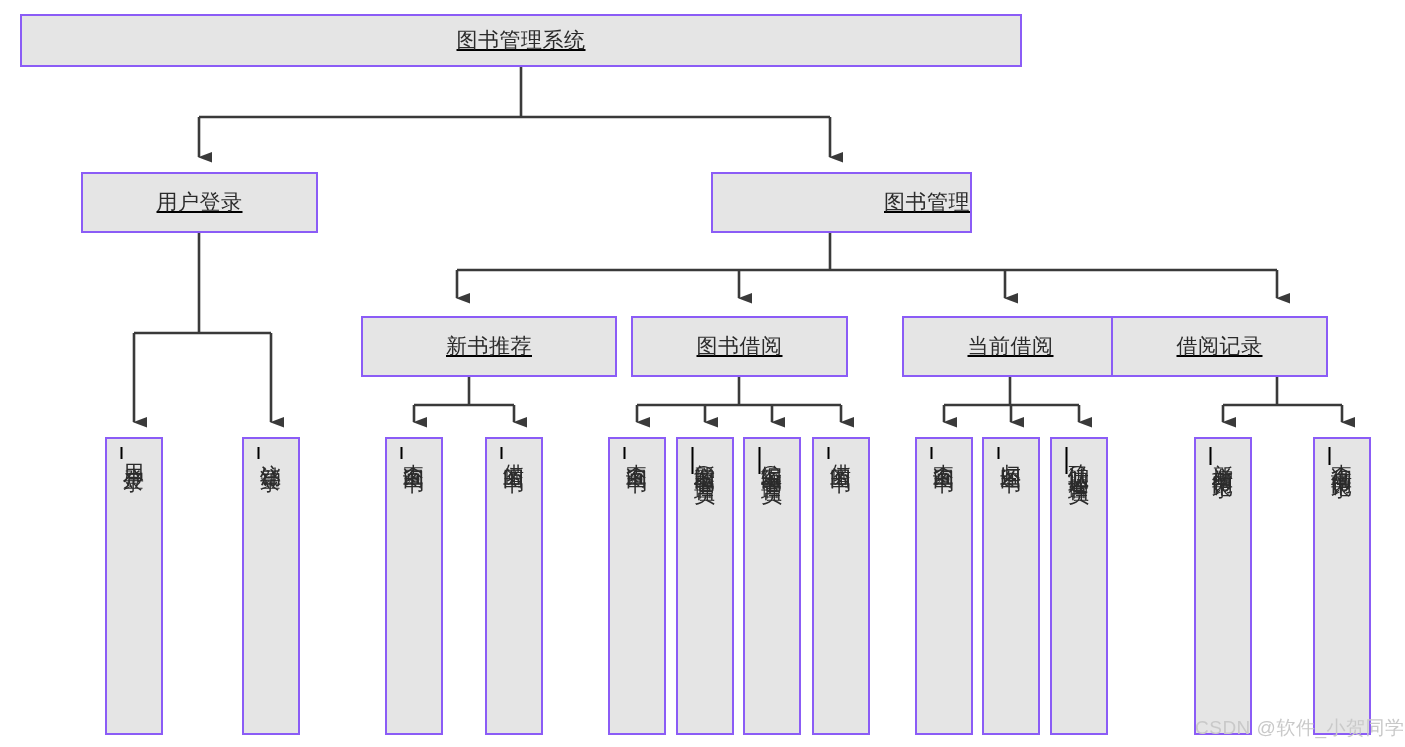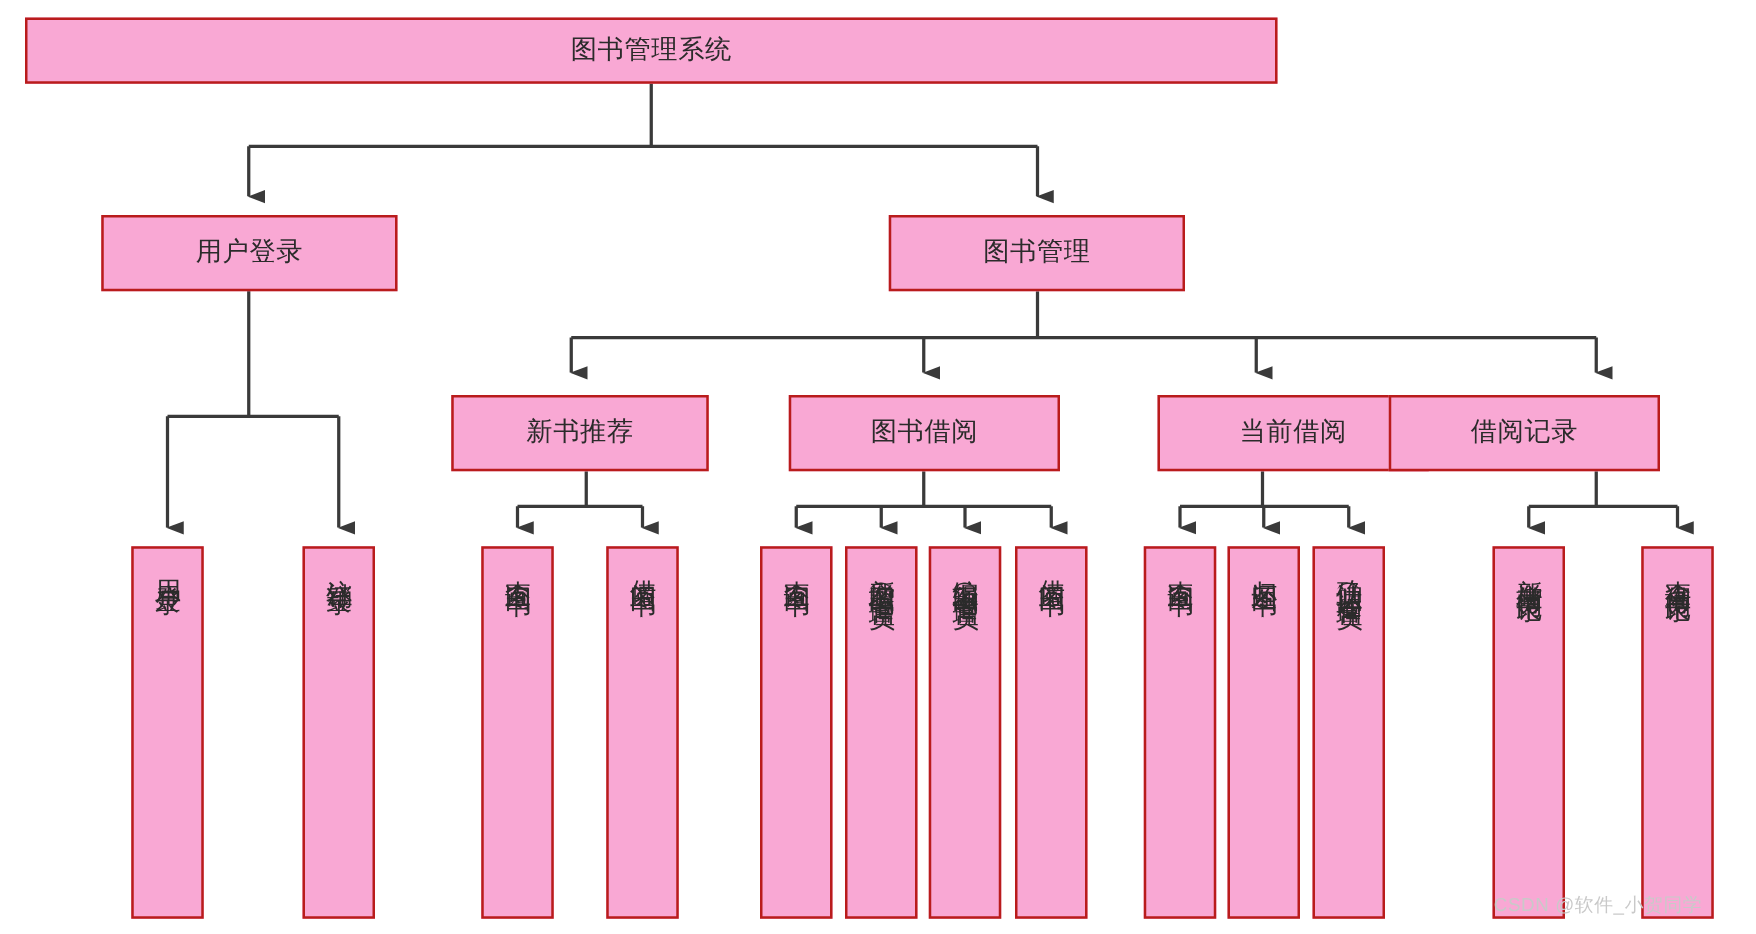--- a/index.html
+++ b/index.html
@@ -22,26 +22,27 @@
     position: absolute;
     left: 0;
     top: 0;
     width: 1405px;
     height: 747px;
     pointer-events: none;
   }
   .node {
     position: absolute;
     box-sizing: border-box;
-    background: #f9a8d4;
-    border: 2px solid #b91c1c;
+    background: #e5e5e5;
+    border: 2px solid #8b5cf6;
     display: flex;
     align-items: center;
     justify-content: center;
     overflow: hidden;
+    text-decoration: underline;
   }
   .node-label {
     color: #2b2b2b;
     font-size: 21px;
     line-height: 1.18;
     letter-spacing: 0.5px;
     white-space: nowrap;
     text-align: center;
   }
   
@@ -58,21 +59,21 @@
     writing-mode: vertical-rl;
     text-orientation: upright;
     font-size: 21px;
     line-height: 1.0;
     letter-spacing: 3px;
     white-space: nowrap;
   }
   .watermark {
     position: absolute;
     color: #c9c9c9;
-    font-size: 15px;
+    font-size: 19px;
     white-space: nowrap;
     letter-spacing: 0.5px;
     text-align: center;
   }
 </style>
 </head>
 <body>
 
 <div id="diagram-root">
 
@@ -127,33 +128,33 @@
   </svg>
 
   <div class="node horiz" style="left:20px; top:14px; width:1002px; height:53px;">
     <span class="node-label">图书管理系统</span>
   </div>
 
   <div class="node horiz" style="left:81px; top:172px; width:237px; height:61px;">
     <span class="node-label">用户登录</span>
   </div>
 
-  <div class="node horiz" style="left:711px; top:172px; width:237px; height:61px;">
+  <div class="node horiz" style="left:711px; top:172px; width:261px; height:61px;justify-content:flex-end;">
     <span class="node-label">图书管理</span>
   </div>
 
-  <div class="node horiz" style="left:361px; top:316px; width:206px; height:61px;">
+  <div class="node horiz" style="left:361px; top:316px; width:256px; height:61px;">
     <span class="node-label">新书推荐</span>
   </div>
 
   <div class="node horiz" style="left:631px; top:316px; width:217px; height:61px;justify-content:center;">
     <span class="node-label">图书借阅</span>
   </div>
 
-  <div class="node horiz" style="left:926px; top:316px; width:217px; height:61px;">
+  <div class="node horiz" style="left:902px; top:316px; width:217px; height:61px;">
     <span class="node-label">当前借阅</span>
   </div>
 
   <div class="node horiz" style="left:1111px; top:316px; width:217px; height:61px;">
     <span class="node-label">借阅记录</span>
   </div>
 
   <div class="node vert" style="left:105px; top:437px; width:58px; height:298px;">
     <span class="node-label">用户登录</span>
   </div>

